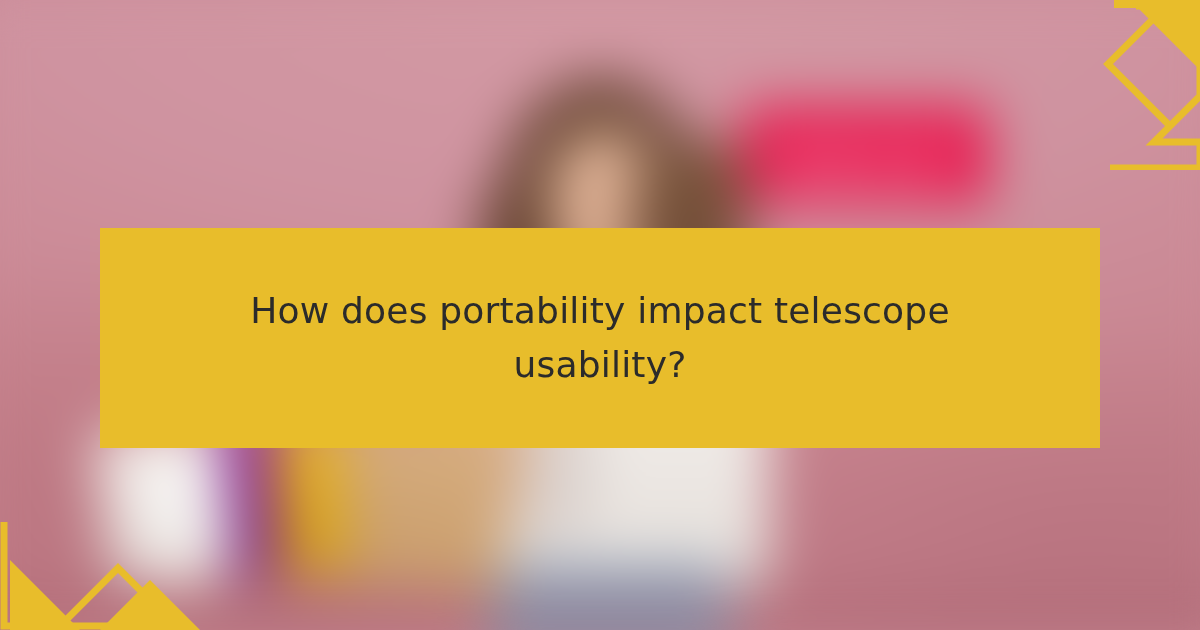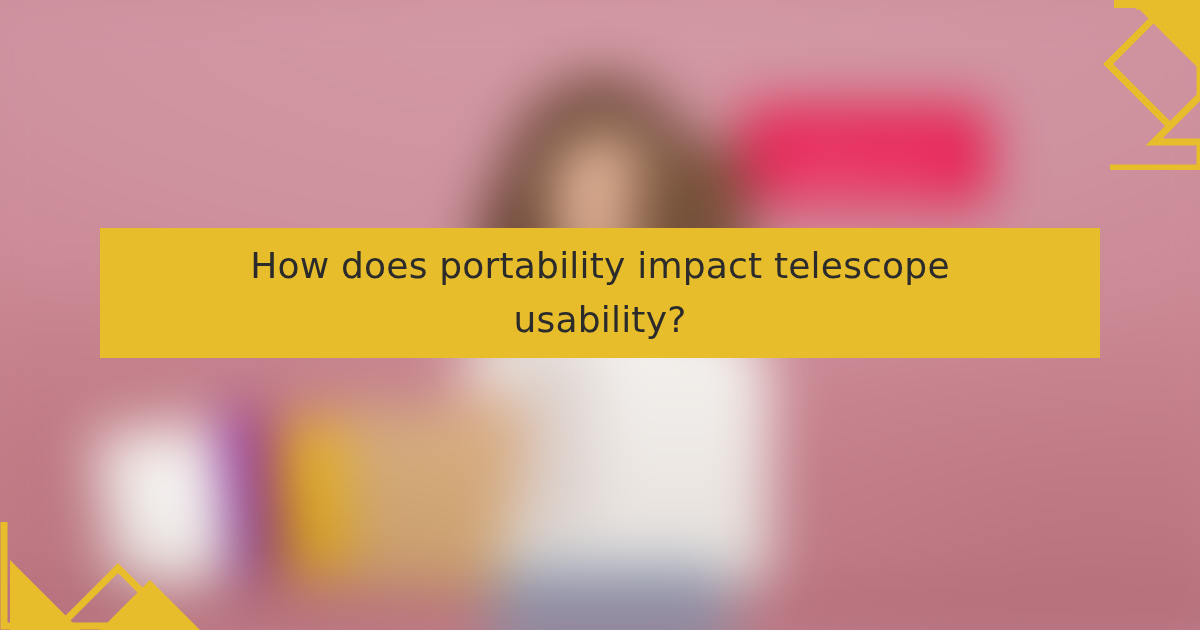--- a/index.html
+++ b/index.html
@@ -177,21 +177,21 @@
   
   .deco { position: absolute; }
   .deco svg { display: block; }
 
   
   .banner {
     position: absolute;
     left: 100px;
     top: 228px;
     width: 1000px;
-    height: 130px;
+    height: 220px;
     background: #e8bd2b;
     display: flex;
     align-items: center;
     justify-content: center;
     padding: 16px 60px;
   }
   .banner-text {
     color: #2b2b2b;
     font-size: 36px;
     line-height: 1.5;

